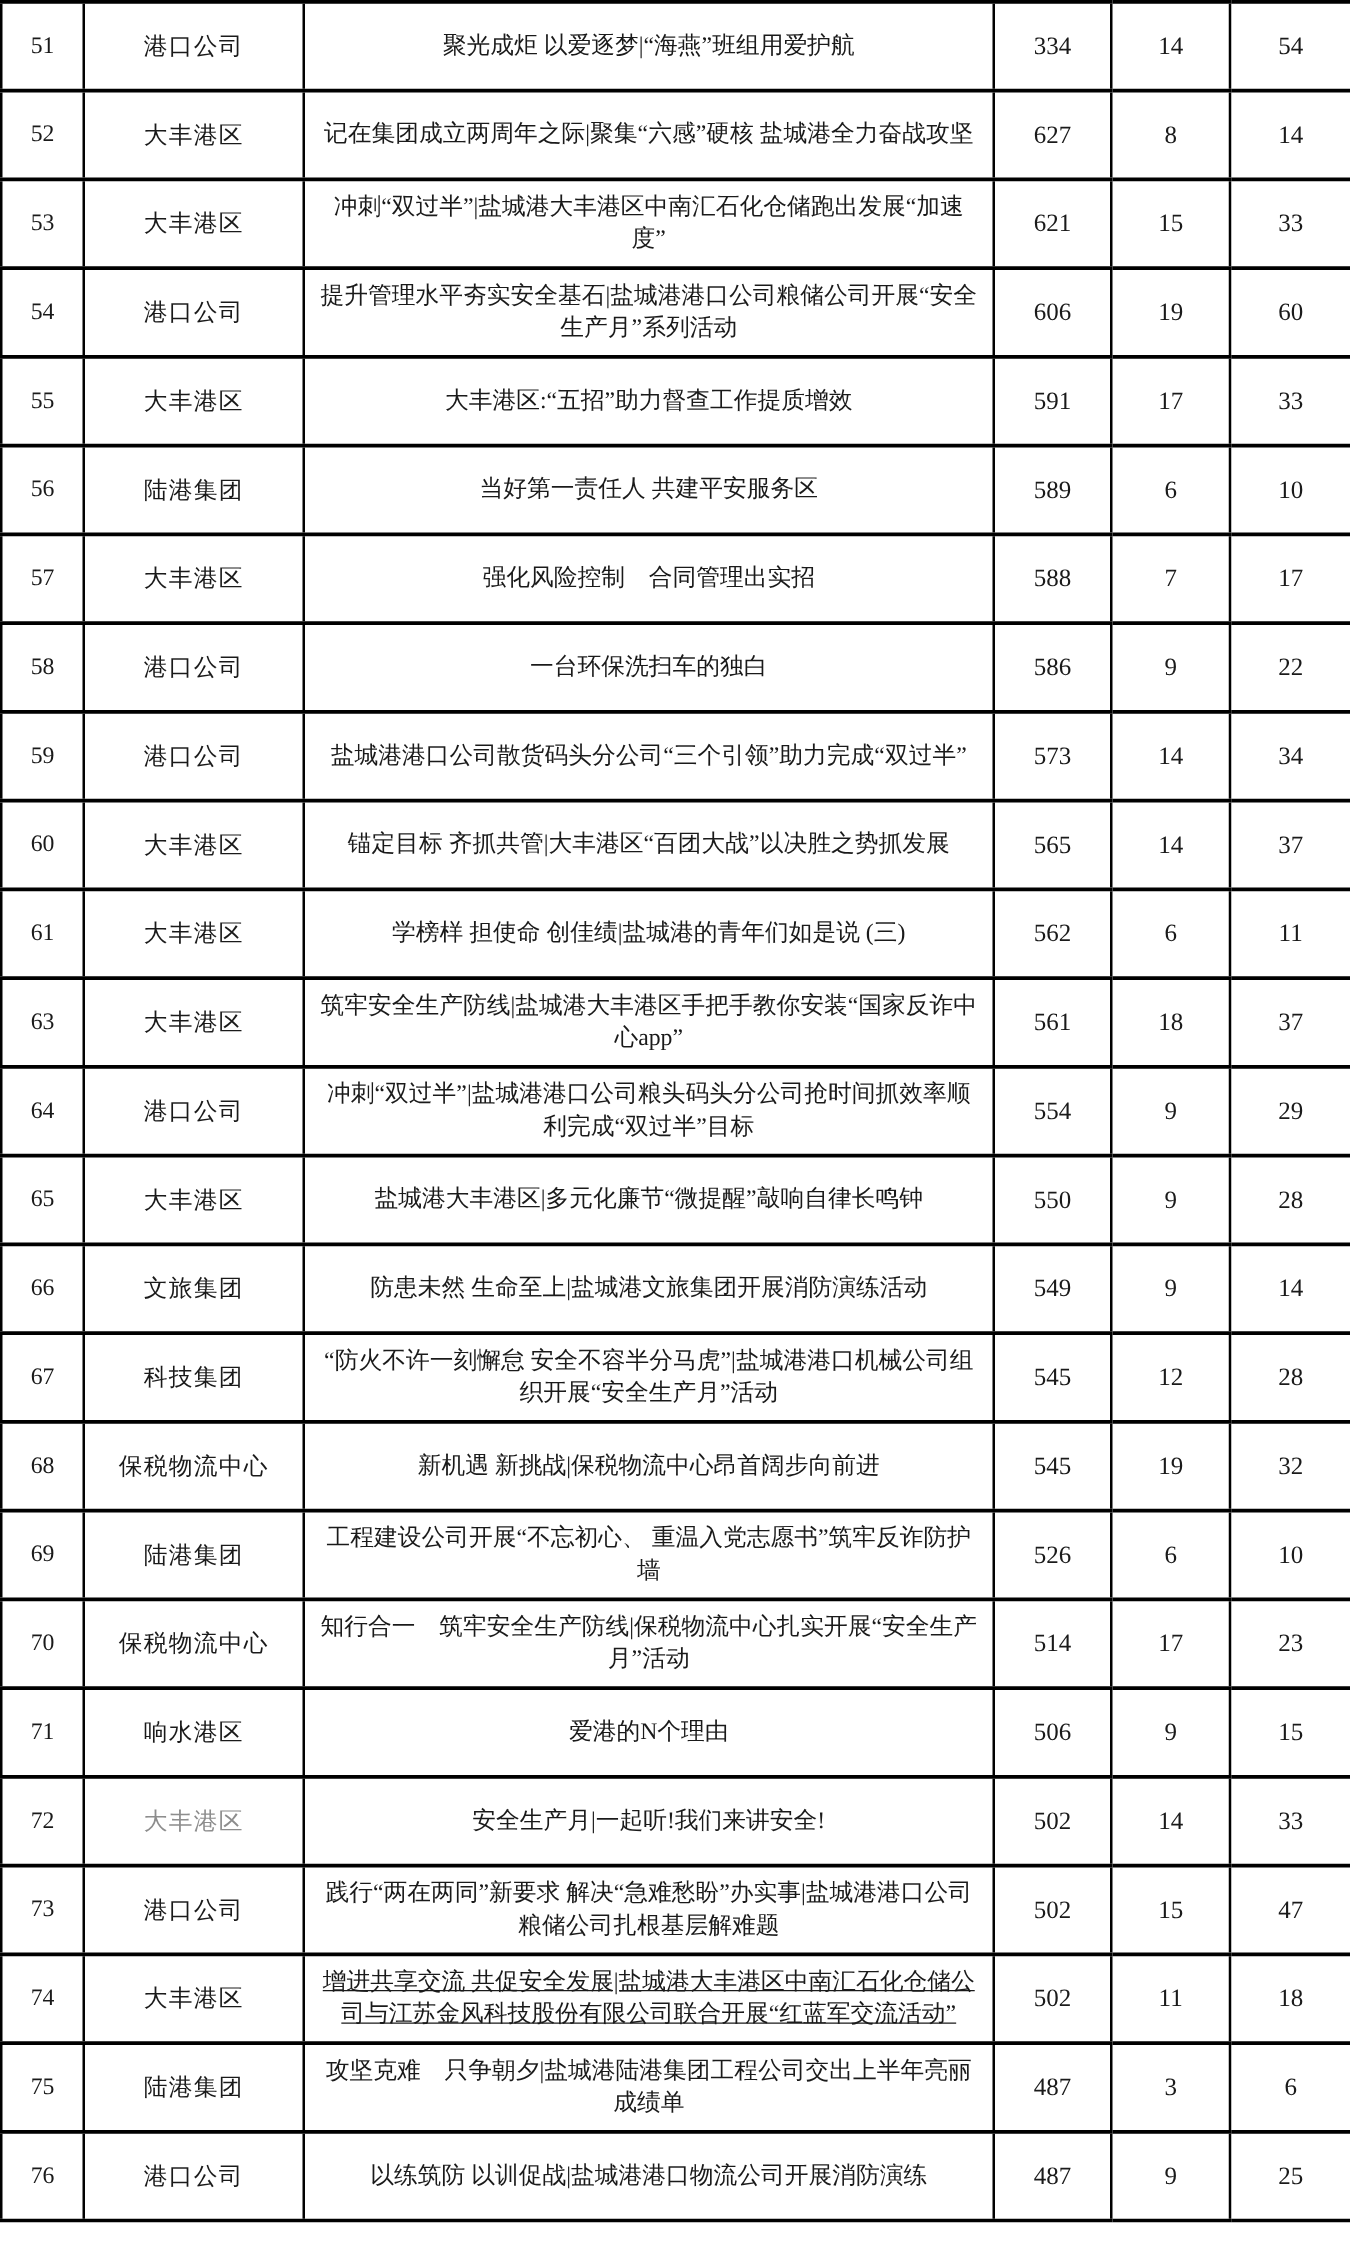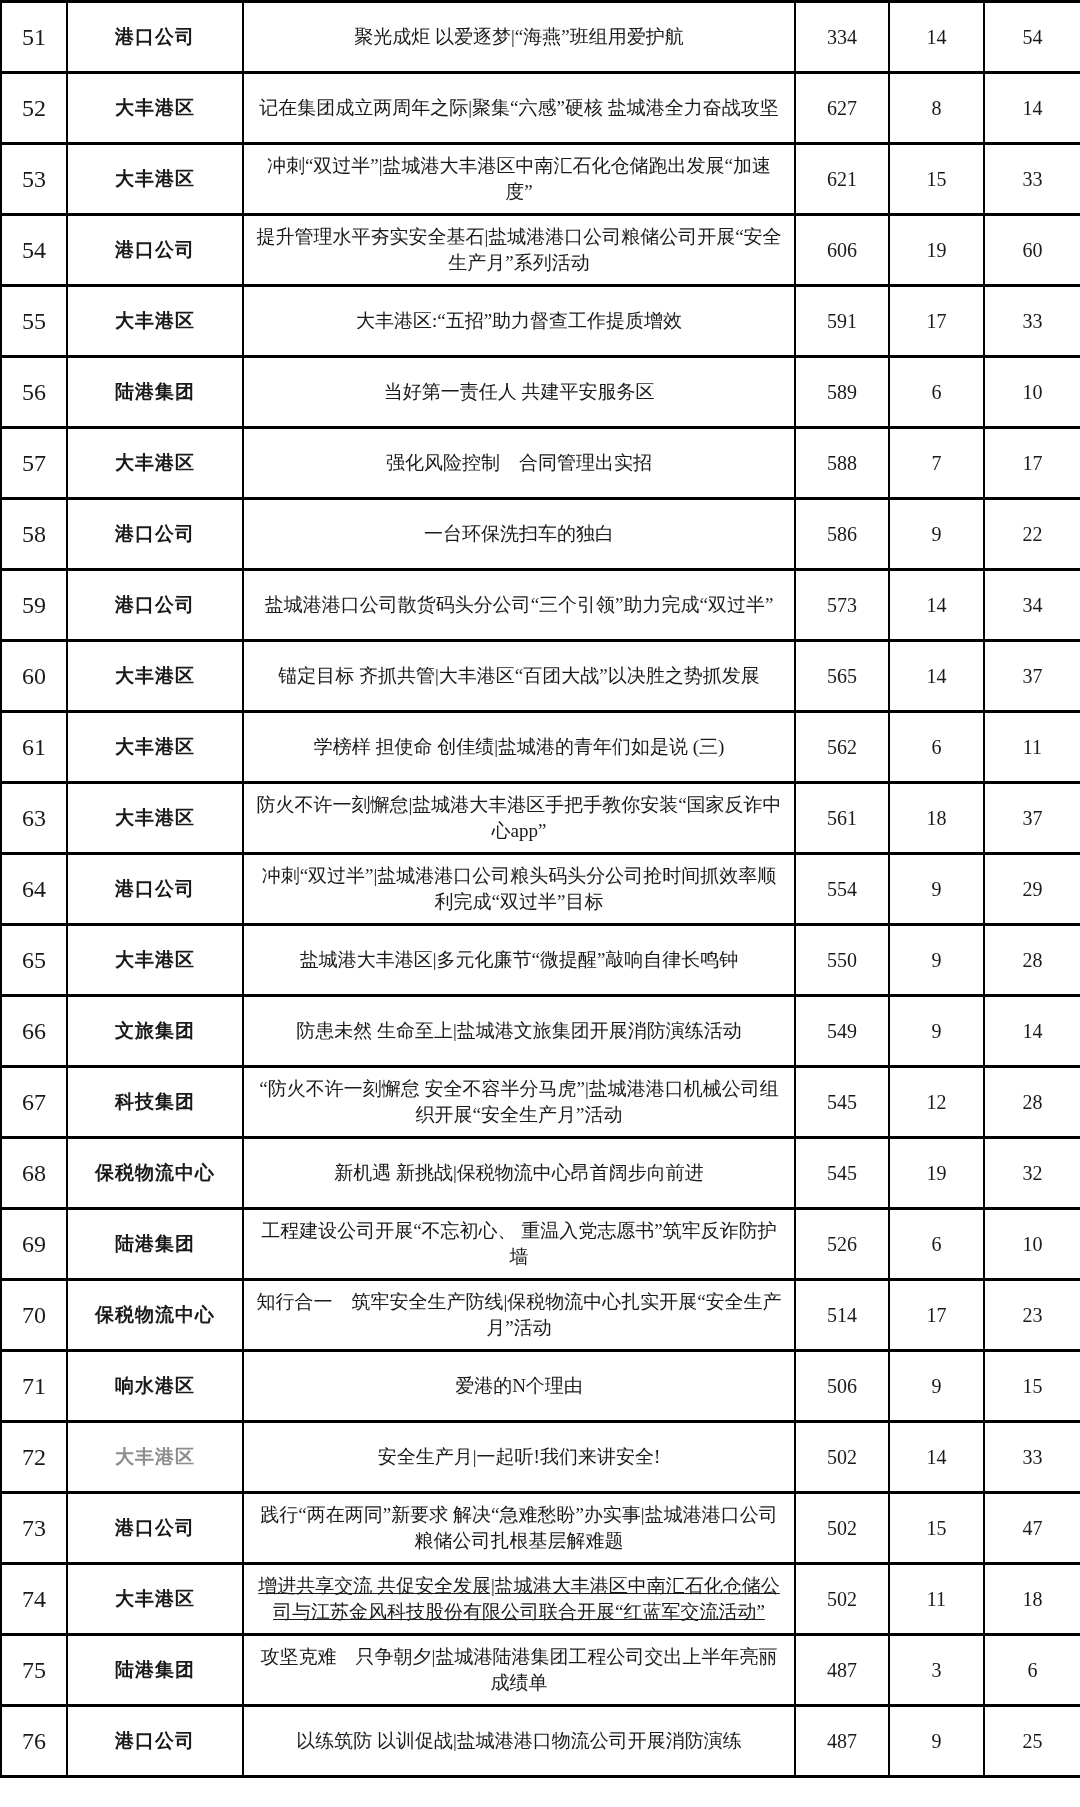--- a/index.html
+++ b/index.html
@@ -18,22 +18,22 @@
     border:2px solid #000;
     border-top-width:3px;
     border-bottom-width:3px;
     height:64px;
     text-align:center;
     vertical-align:middle;
     padding:2px 4px;
     overflow:hidden;
     background:#ffffff;
   }
-  td.c-no{font-size:24px;}
-  td.c-org{font-size:19px;letter-spacing:1px;font-weight:bold;}
+  td.c-no{font-size:19px;}
+  td.c-org{font-size:19px;letter-spacing:1px;}
   td.c-org.muted{color:#8d8d8d;}
   td.c-title{font-size:19px;padding:2px 10px;}
   td.c-title .t{line-height:26px;}
   td.c-title .t.clip2{max-height:60px;overflow:hidden;text-decoration:underline;}
   td.c-num{font-size:20px;}
   
   table.stats{border:2px solid #000;}
 </style>
 </head>
 <body>
@@ -155,21 +155,21 @@
       <div class="t">学榜样 担使命 创佳绩|盐城港的青年们如是说 (三)</div>
     </td>
     <td class="c-num">562</td>
     <td class="c-num">6</td>
     <td class="c-num">11</td>
   </tr>
       <tr>
     <td class="c-no">63</td>
     <td class="c-org">大丰港区</td>
     <td class="c-title">
-      <div class="t">防火不许一刻懈怠|盐城港大丰港区手把手教你安装“国家反诈中心app”</div>
+      <div class="t">筑牢安全生产防线|盐城港大丰港区手把手教你安装“国家反诈中心app”</div>
     </td>
     <td class="c-num">561</td>
     <td class="c-num">18</td>
     <td class="c-num">37</td>
   </tr>
       <tr>
     <td class="c-no">64</td>
     <td class="c-org">港口公司</td>
     <td class="c-title">
       <div class="t">冲刺“双过半”|盐城港港口公司粮头码头分公司抢时间抓效率顺利完成“双过半”目标</div>

